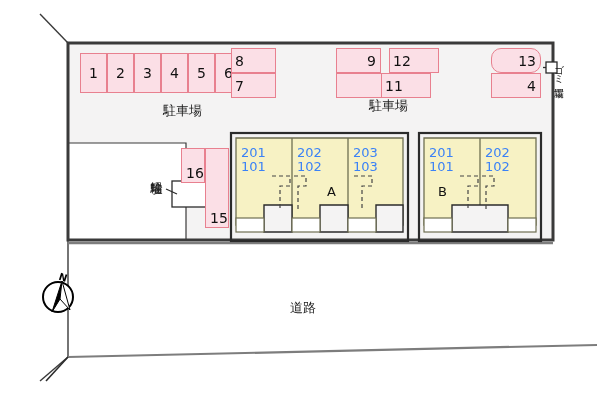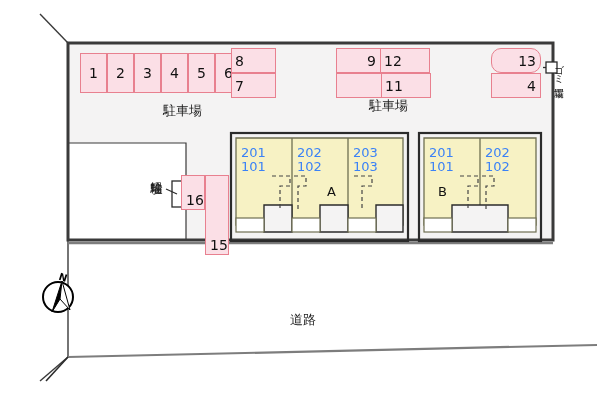--- a/index.html
+++ b/index.html
@@ -53,21 +53,20 @@
   }
   .stall.num-right {
     justify-content: flex-end;
     padding-right: 4px;
   }
   .stall.num-bottomleft {
     align-items: flex-end;
     justify-content: flex-start;
     padding-left: 4px;
     padding-bottom: 2px;
-    margin-top: 27px;
   }
 
   
   .lbl {
     position: absolute;
     color: #1a1a1a;
     font-size: 13px;
     white-space: nowrap;
     line-height: 1.05;
   }
@@ -195,21 +194,21 @@
       <span>7</span>
     </div>
 
     <div class="ovl-item stall num-right" style="left:336px; top:48px; width:45px; height:25px;">
       <span>9</span>
     </div>
     <div class="ovl-item stall num-right" style="left:336px; top:73px; width:67px; height:25px;">
       <span>10</span>
     </div>
 
-    <div class="ovl-item stall num-left" style="left:380px; top:48px; width:50px; height:25px;">
+    <div class="ovl-item stall num-left" style="left:389px; top:48px; width:50px; height:25px;">
       <span>12</span>
     </div>
     <div class="ovl-item stall num-left" style="left:381px; top:73px; width:50px; height:25px;">
       <span>11</span>
     </div>
 
     <div class="ovl-item stall num-right" style="left:491px; top:48px; width:50px; height:25px;border-radius:10px;">
       <span>13</span>
     </div>
     <div class="ovl-item stall num-right" style="left:491px; top:73px; width:50px; height:25px;">
@@ -223,21 +222,21 @@
       <span>15</span>
     </div>
 
     <div class="ovl-item lbl" style="left:163px; top:104px;">駐車場</div>
     <div class="ovl-item lbl" style="left:369px; top:99px;">駐車場</div>
 
     <div class="ovl-item lbl lbl-vertical" style="left:150px; top:172px; font-size:12px;">駐輪場</div>
 
     <div class="ovl-item lbl lbl-vertical lbl-small" style="left:553px; top:57px;">ゴミ置場</div>
 
-    <div class="ovl-item lbl" style="left:290px; top:313px;">道路</div>
+    <div class="ovl-item lbl" style="left:290px; top:301px;">道路</div>
 
     <div class="ovl-item compass-n" style="left:59px; top:272px;">N</div>
 
     <div class="ovl-item unit-num" style="left:241px; top:146px; width:46px;">
       <div>201</div>
       <div>101</div>
     </div>
     <div class="ovl-item unit-num" style="left:297px; top:146px; width:46px;">
       <div>202</div>
       <div>102</div>

